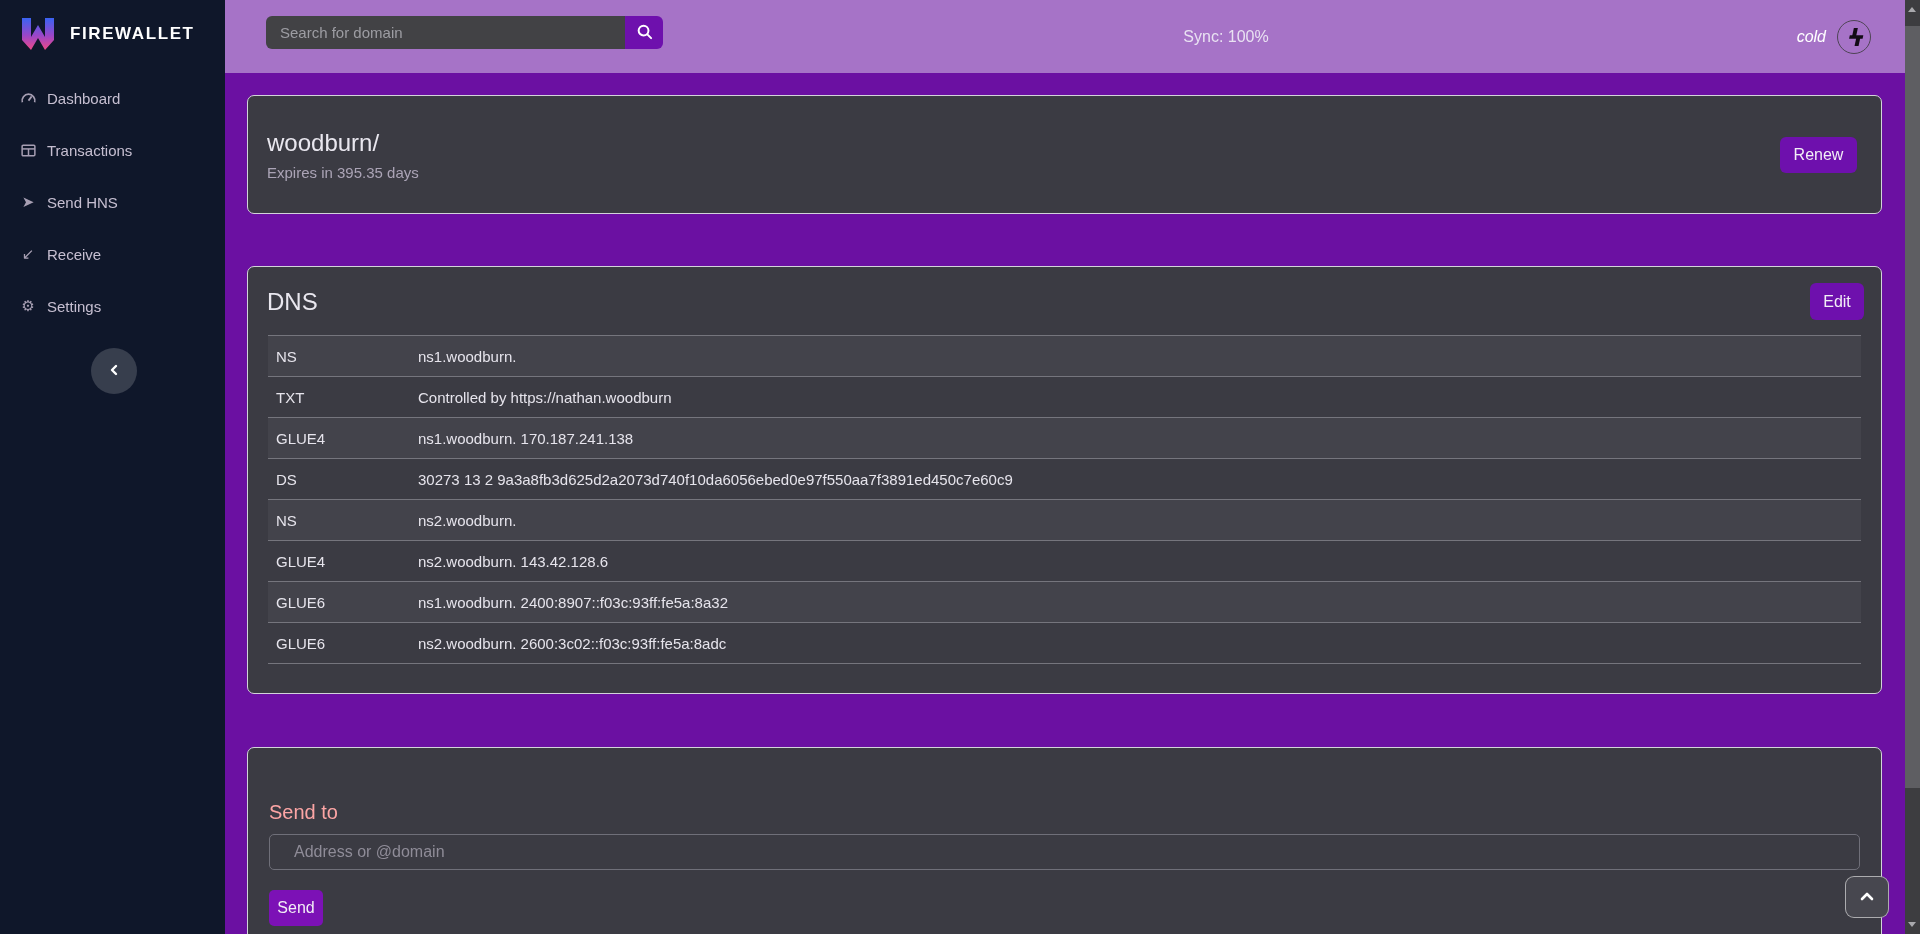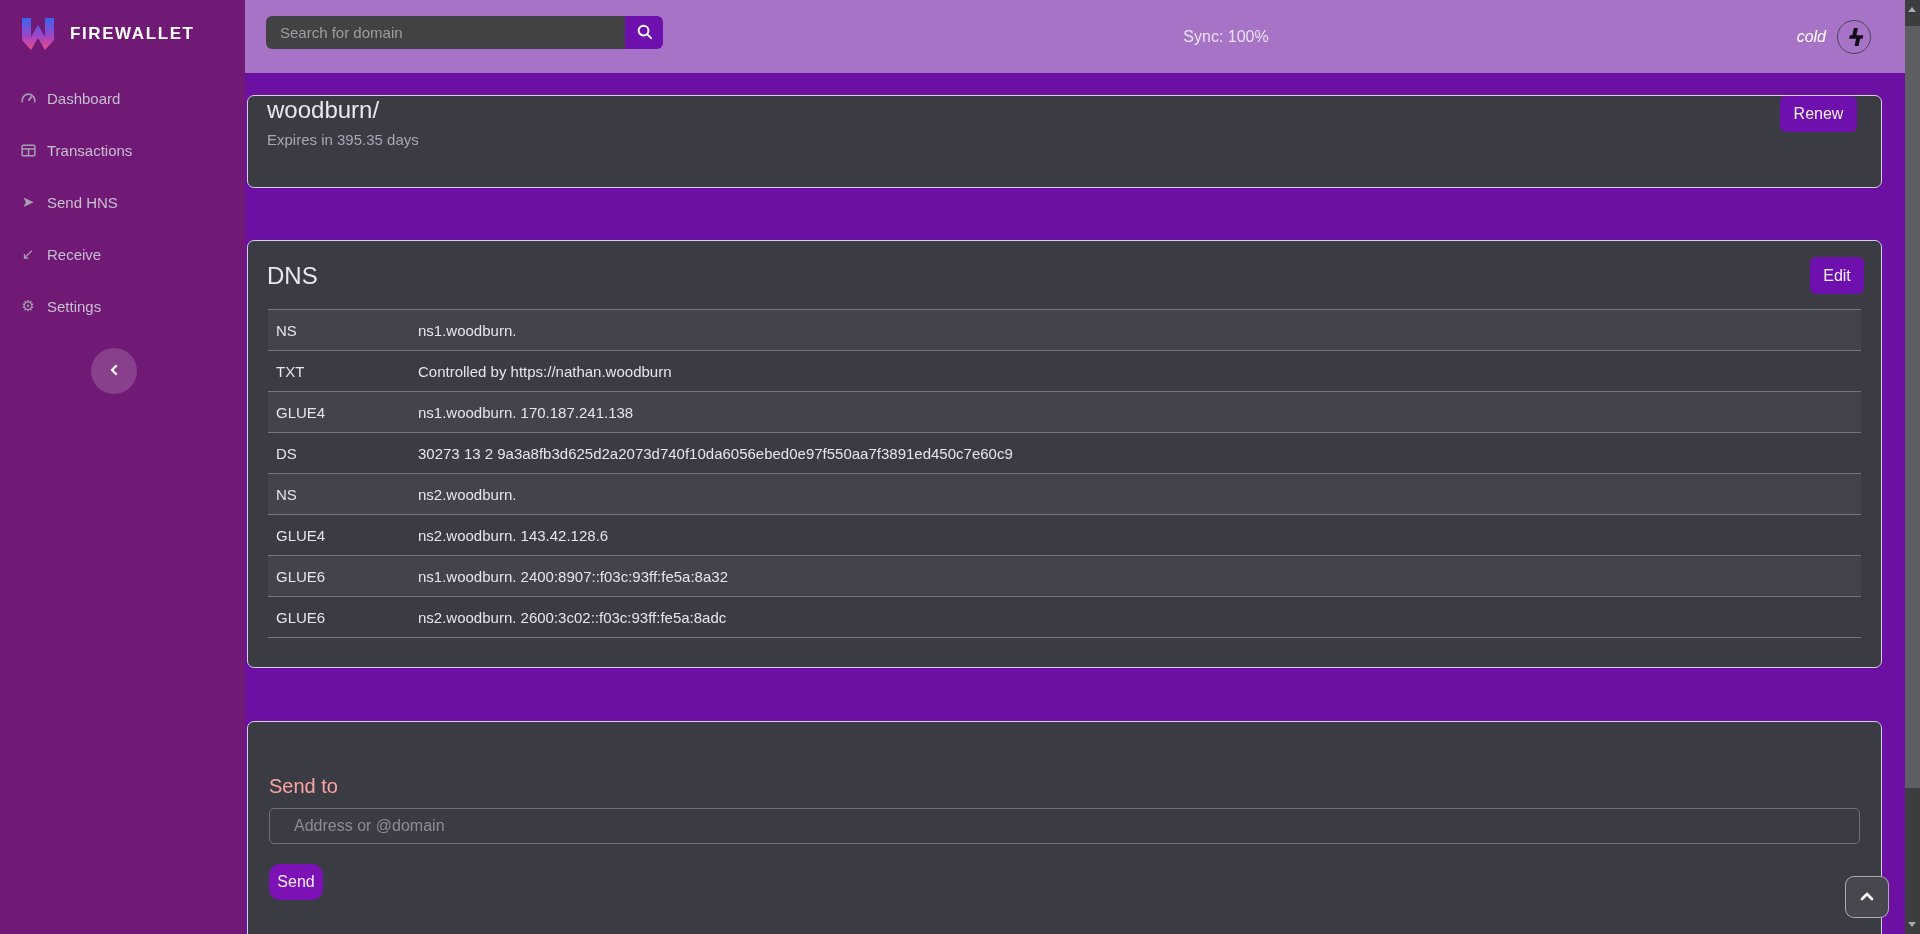--- a/index.html
+++ b/index.html
@@ -1,21 +1,21 @@
 <!DOCTYPE html>
 <html><head>
 <meta charset="utf-8">
 <style>
   * { margin:0; padding:0; box-sizing:border-box; }
   html,body { width:1920px; height:934px; overflow:hidden; background:#6b10a2;
               font-family:"Liberation Sans", sans-serif; }
 
   
-  .sidebar { position:fixed; left:0; top:0; width:245px; height:934px;
-             background:#701a75; z-index:5; }
+  .sidebar { position:fixed; left:0; top:0; width:225px; height:934px;
+             background:#0f172a; z-index:5; }
   .brand { position:absolute; left:18px; top:12px; display:flex; align-items:center; gap:12px; }
   .brand-name { color:#ffffff; font-size:17px; font-weight:bold; letter-spacing:1.6px; }
   .nav { position:absolute; left:0; top:88px; width:100%; display:flex;
          flex-direction:column; gap:32px; }
   .nav-item { display:flex; align-items:center; gap:9px; padding-left:18px; height:20px;
               cursor:pointer;text-align:right; }
   .nav-item .ico { width:20px; height:20px; display:flex; align-items:center; justify-content:center;
                    color:#a79fb3; font-size:15px; }
   .nav-item .lbl { color:#c6bfd1; font-size:15px; }
   .collapse-btn { position:absolute; left:91px; top:348px; width:46px; height:46px;
@@ -40,29 +40,29 @@
   .wallet-name { color:#ffffff; font-size:16px;font-style:italic; }
   .hns-badge { width:34px; height:34px; border-radius:50%; border:1px solid #4e4455;
                display:flex; align-items:center; justify-content:center; }
 
   
   .content { position:fixed; left:225px; top:73px; width:1681px; height:861px; }
   .card { margin-left:22px; width:1635px; background:#3b3b43;
           border:1px solid #d3d3da; border-radius:7px; }
   .card-title { color:#e9e7ef; font-size:24px; font-weight:normal; }
 
-  .domain-card { margin-top:22px; height:93px; display:flex; 
+  .domain-card { margin-top:22px; height:119px; display:flex; align-items:center;
                  justify-content:space-between; padding:0 24px 0 19px; }
   .domain-sub { color:#aba4b6; font-size:15px; margin-top:7px; }
 
   .btn { background:#6e10ad; color:#f2eef6; border:none; border-radius:6px;
          font-size:16px; font-family:inherit; cursor:pointer; }
   .renew-btn { width:77px; height:36px; }
   .edit-btn  { width:54px; height:37px; }
-  .send-btn  { width:54px; height:36px; background:#7c11b6; border-radius:11px; }
+  .send-btn  { width:54px; height:36px; background:#7c11b6; border-radius:5px; }
 
   .dns-card { margin-top:52px; padding-bottom:29px; }
   .dns-head { display:flex; align-items:center; justify-content:space-between;
               padding:16px 17px 15px 19px; }
   .dns-table { width:calc(100% - 40px); margin:0 20px; border-collapse:collapse; }
   .dns-table tr { height:41px; border-top:1px solid #75757d; }
   .dns-table tr:last-child { border-bottom:1px solid #75757d; }
   .dns-table tr:nth-child(odd) { background:rgba(255,255,255,0.045); }
   .dns-table td { color:#e6e4ec; font-size:15px; padding-left:8px; }
   .dns-table td.type-col { width:142px; }

